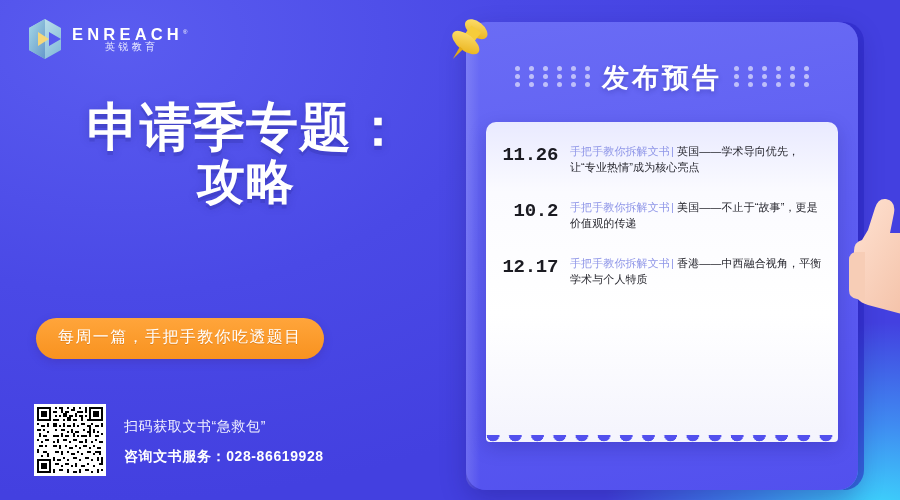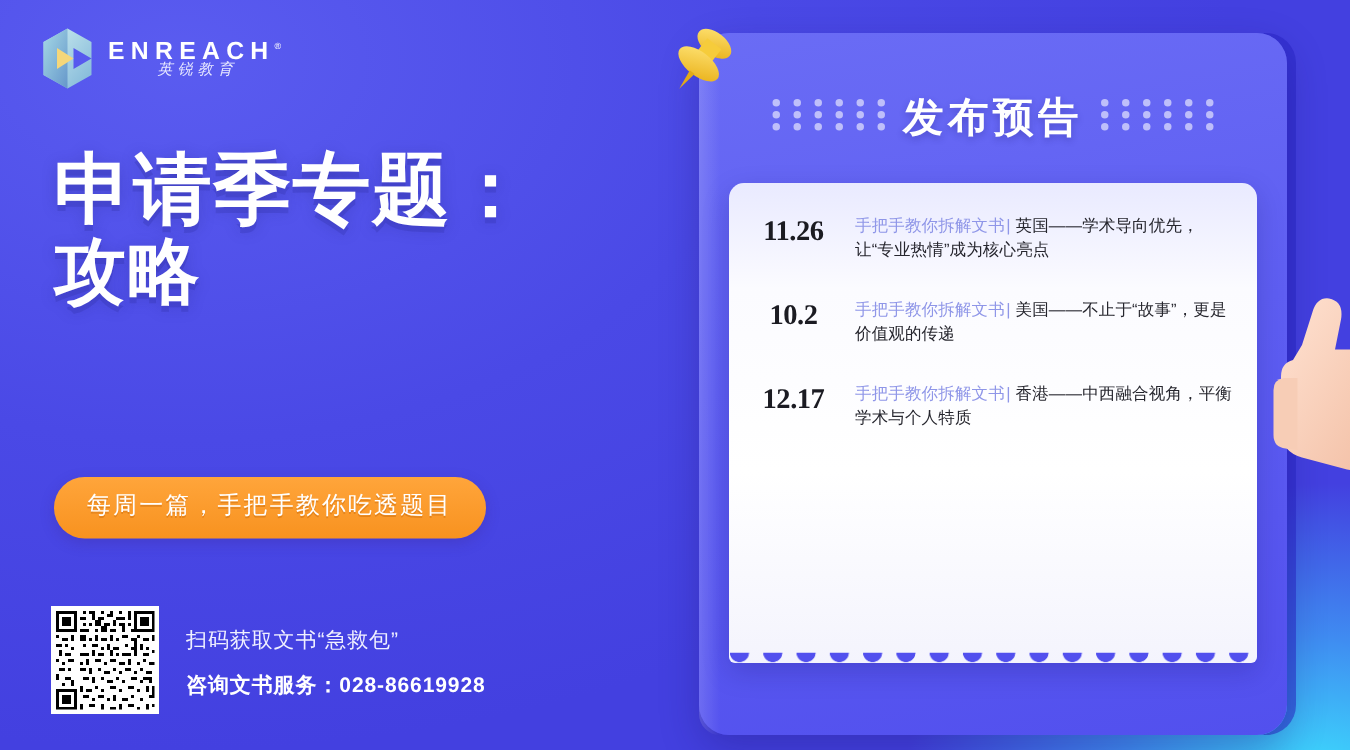--- a/index.html
+++ b/index.html
@@ -19,24 +19,24 @@
   .logo-row{position:absolute;left:27px;top:18px;display:flex;align-items:center;gap:9px;}
   .logo-mark{width:36px;height:42px;position:relative;}
   .logo-text{display:flex;flex-direction:column;line-height:1;}
   .logo-en{
     font-size:16.5px;font-weight:700;color:#ffffff;letter-spacing:4.2px;
     position:relative;
   }
   .logo-tm{font-size:6px;vertical-align:super;letter-spacing:0;font-weight:400;}
   .logo-cn{
     font-size:10px;color:#e8e9ff;letter-spacing:3.4px;margin-top:0;
-    align-self:center;padding-left:4px;font-weight:500;font-style:italic;
-  }
-
-  .headline{position:absolute;left:36px;top:100px;width:420px;}
+    align-self:center;padding-left:4px;font-weight:500;
+  }
+
+  .headline{position:absolute;left:36px;top:100px;width:420px;text-align:center;}
   .hl-line{
     color:#ffffff;font-weight:900;font-size:52px;line-height:1.07;
     letter-spacing:1px;
     text-shadow:0 4px 0 rgba(40,40,150,.22), 0 2px 10px rgba(30,30,120,.25);
     white-space:nowrap;
   }
   .hl-line.l2,.hl-line.l3{font-size:48px;}
 
   .pill{
     position:absolute;left:36px;top:318px;
@@ -94,22 +94,22 @@
     position:absolute;left:0;bottom:-1px;width:100%;height:11px;
     background-image:radial-gradient(circle at 7px 0, #5250ee 6.2px, rgba(82,80,238,0) 6.6px);
     background-size:22.2px 11px;background-repeat:repeat-x;background-position:0 3px;
   }
 
   .row{
     display:flex;align-items:flex-start;gap:12px;
     padding:6px 14px 6px 14px;position:relative;min-height:44px;
   }
   .row .date{
-    flex:0 0 58px;text-align:center;color:#1b1b22;font-size:19px;font-weight:700;
-    font-family:Liberation Serif, serif;letter-spacing:-.3px;padding-top:4px;
+    flex:0 0 58px;text-align:right;color:#1b1b22;font-size:19px;font-weight:700;
+    font-family:Liberation Mono, monospace;letter-spacing:-.3px;padding-top:4px;
     position:relative;z-index:2;
   }
   .row .body{
     flex:1;font-size:11px;line-height:1.42;color:#26262e;padding-top:4px;
     position:relative;z-index:2;letter-spacing:.1px;
   }
   .row .tag{color:#8f96e8;margin-right:1px;}
   .row .sep{color:#8f96e8;}
 
   

